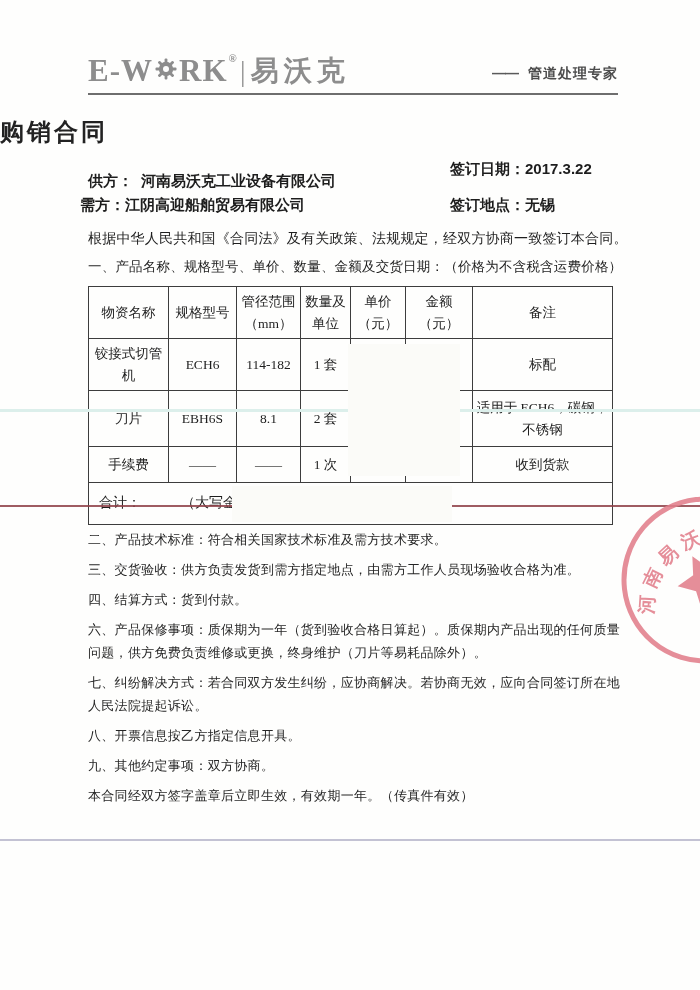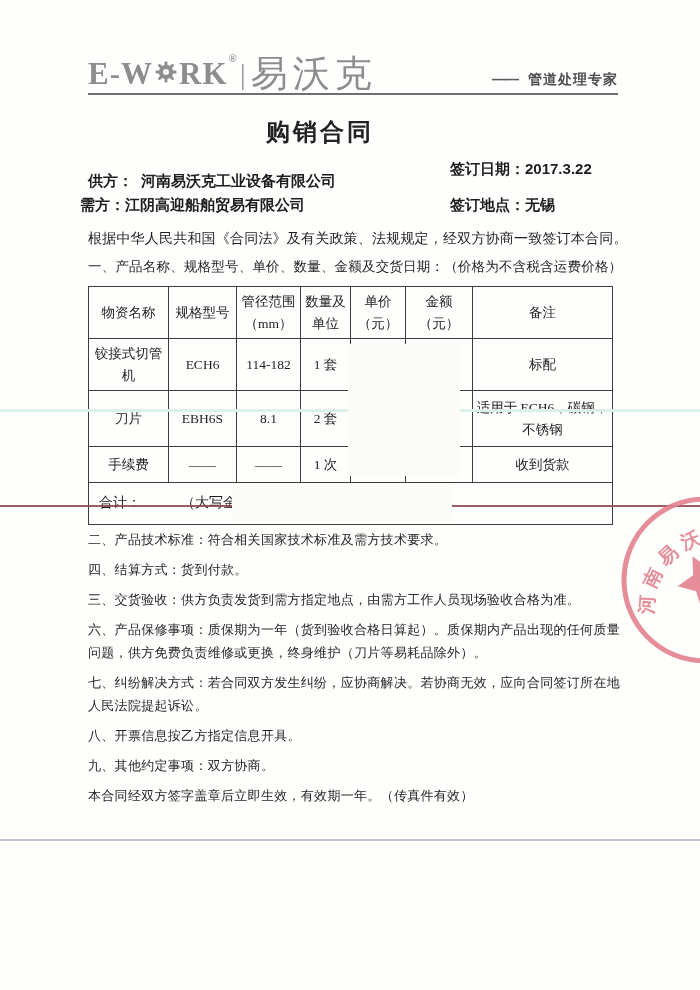--- a/index.html
+++ b/index.html
@@ -10,28 +10,28 @@
     color:#262626;
   }
   .page{position:relative;width:700px;height:990px;overflow:hidden;background:#fefefd;}
   .abs{position:absolute;}
 
   
   .logo-row{top:55px;left:88px;width:530px;display:flex;align-items:flex-end;gap:44px;}
   .logo{font-family:"Liberation Serif",serif;font-weight:bold;font-size:31px;color:#8d8d8d;letter-spacing:1px;line-height:1;display:flex;align-items:center;}
   .logo .reg{font-size:11px;vertical-align:top;align-self:flex-start;margin:-2px 2px 0 1px;}
   .logo .divider{font-weight:normal;font-size:30px;margin:0 4px 0 0;color:#9a9a9a;}
-  .logo .cn{font-family:"Liberation Sans",sans-serif;font-weight:400;font-size:37px;color:#8d8d8d;letter-spacing:5px;}
+  .logo .cn{font-family:"Liberation Sans",sans-serif;font-weight:700;font-size:28px;color:#8d8d8d;letter-spacing:5px;}
   .gear{display:inline-block;margin:0 1px;}
   .tagline{margin-left:auto;font-family:"Liberation Sans",sans-serif;font-size:14px;color:#4c4c4c;font-weight:600;letter-spacing:1px;padding-bottom:3px;white-space:nowrap;text-align:center;}
   .tagline .dash{letter-spacing:-1px;margin-right:10px;color:#5a5a5a;}
   .header-rule{top:93px;left:88px;width:530px;border-top:2px solid #6e6e6e;}
 
   
-  .title{top:116px;left:0;width:640px;text-align:center;font-family:"Liberation Sans",sans-serif;font-weight:bold;font-size:24px;color:#222;letter-spacing:3px;}
+  .title{top:116px;left:0;width:640px;text-align:left;font-family:"Liberation Sans",sans-serif;font-weight:bold;font-size:24px;color:#222;letter-spacing:3px;}
 
   
   .info{font-family:"Liberation Sans",sans-serif;font-size:15px;font-weight:600;color:#1d1d1d;white-space:nowrap;}
   .row-supplier{top:172px;left:88px;}
   .row-supplier .val{margin-left:8px;}
   .row-buyer{top:196px;left:80px;}
   .col-right1{top:160px;left:450px;}
   .col-right2{top:196px;left:450px;}
 
   .bodyline{font-size:14px;color:#1f1f1f;letter-spacing:0.2px;}
@@ -169,22 +169,22 @@
 
   <div class="abs line-cyan"></div>
   <div class="abs line-red"></div>
   <div class="abs line-purple"></div>
 
   <div class="abs redact redact1"></div>
   <div class="abs redact redact2"></div>
 
   <div class="abs clauses">
     <p>二、产品技术标准：符合相关国家技术标准及需方技术要求。</p>
+    <p>三、交货验收：供方负责发货到需方指定地点，由需方工作人员现场验收合格为准。</p>
     <p>四、结算方式：货到付款。</p>
-    <p>三、交货验收：供方负责发货到需方指定地点，由需方工作人员现场验收合格为准。</p>
     <p>六、产品保修事项：质保期为一年（货到验收合格日算起）。质保期内产品出现的任何质量问题，供方免费负责维修或更换，终身维护（刀片等易耗品除外）。</p>
     <p>七、纠纷解决方式：若合同双方发生纠纷，应协商解决。若协商无效，应向合同签订所在地人民法院提起诉讼。</p>
     <p>八、开票信息按乙方指定信息开具。</p>
     <p>九、其他约定事项：双方协商。</p>
     <p class="footer-note">本合同经双方签字盖章后立即生效，有效期一年。（传真件有效）</p>
   </div>
 
   <div class="abs stamp">
     <svg width="180" height="180" viewBox="0 0 180 180">
       <g transform="rotate(-28 90 90)" fill="none">

